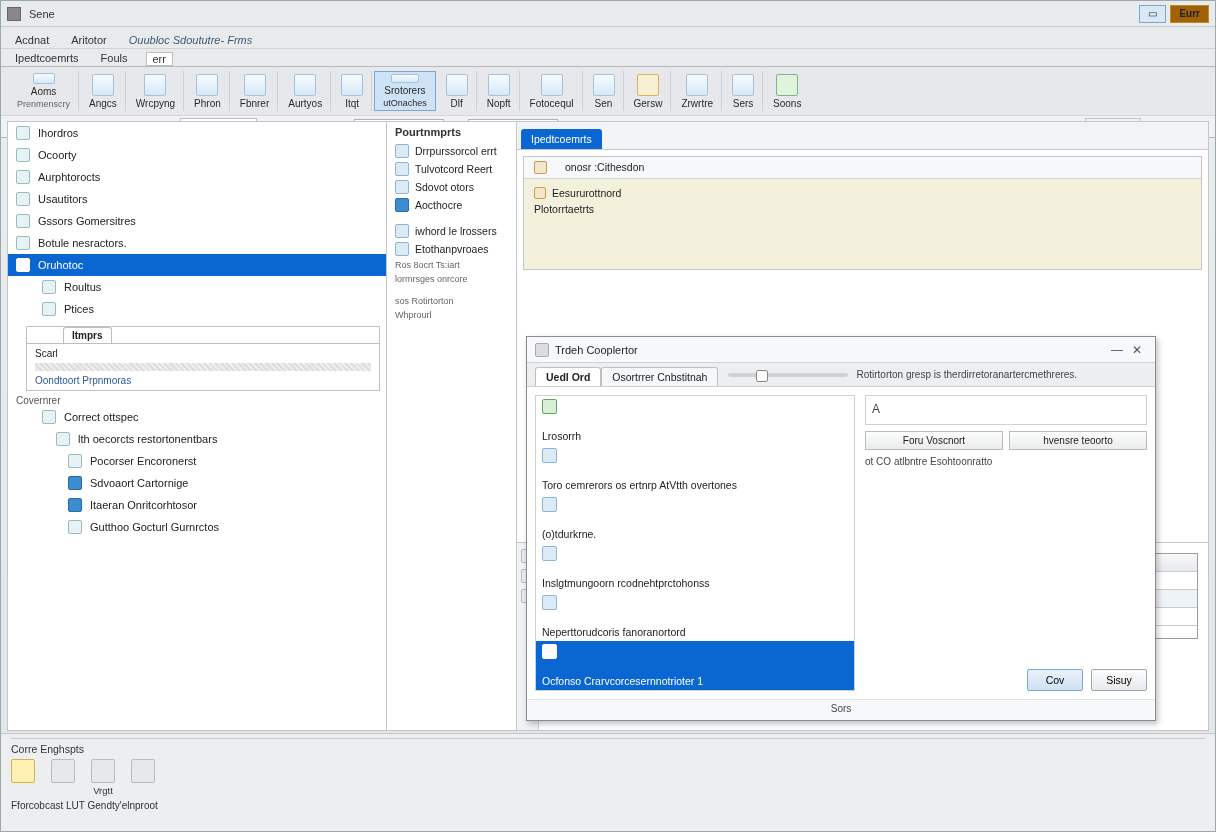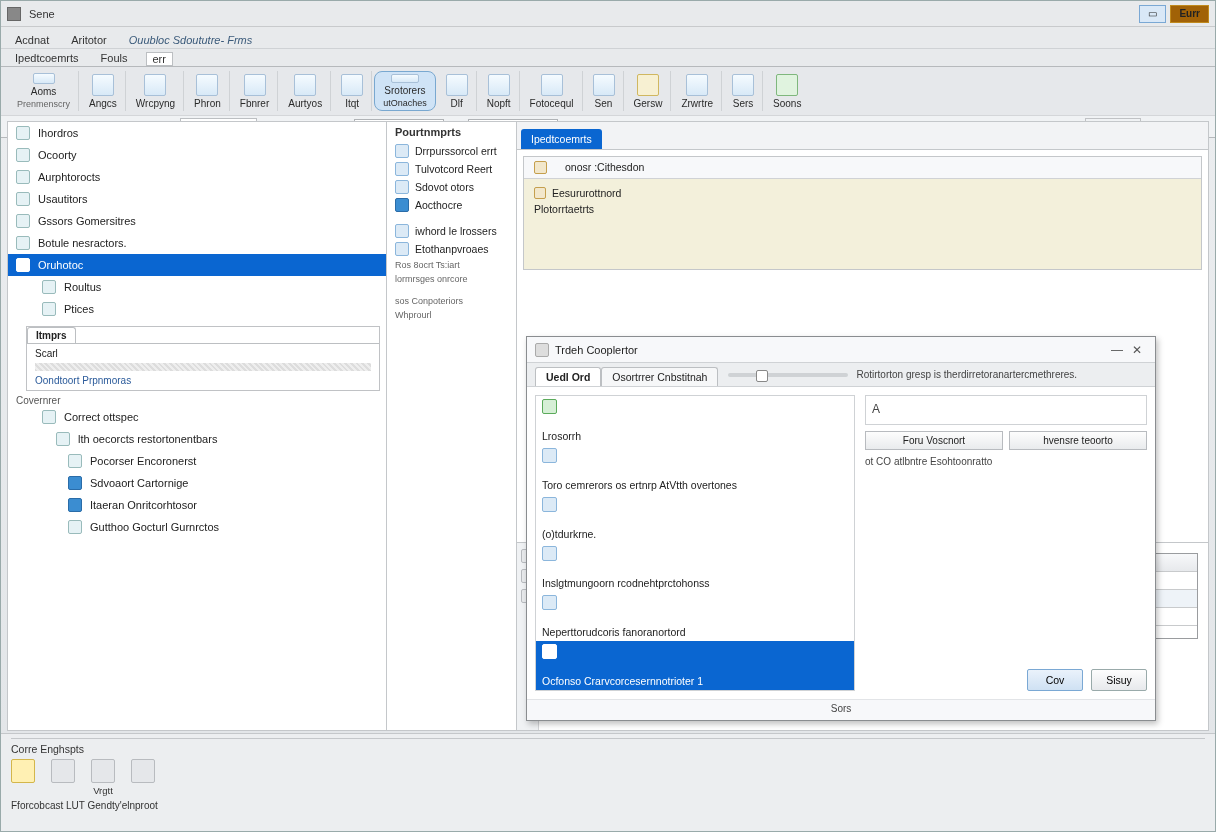--- a/index.html
+++ b/index.html
@@ -18,37 +18,37 @@
   .menubar .mi { font-size:11px; color:#333; padding:2px 4px; }
   .menubar .mi2 { font-style:italic; color:#3a5a7a; }
   
   .ribbon { background:#e6e8eb; border-bottom:1px solid #b6b9bc; }
   .ribrow1 { height:48px; display:flex; align-items:center; padding:4px 8px; gap:2px; }
   .rgroup { display:flex; flex-direction:column; align-items:center; gap:2px; padding:2px 8px; border-right:1px solid #cfd2d5; height:100%; justify-content:center; }
   .rgroup:last-child{border-right:none;}
   .rgroup .icon { width:22px; height:22px; border:1px solid #a8c0d8; background:linear-gradient(#f5fbff,#d8e9f7); border-radius:2px; }
   .rgroup .largeicon { width:28px; height:28px; }
   .rgroup .lbl { font-size:10px; color:#2a2a2a; }
-  .rgroup.sel { background:#cfe3f6; border:1px solid #79a8d0; border-radius:8px; }
+  .rgroup.sel { background:#cfe3f6; border:1px solid #79a8d0; border-radius:0; }
   .tabstrip { height:22px; display:flex; align-items:center; padding:0 10px; gap:6px; background:#f0f2f4; border-top:1px solid #d4d6d9; }
   .tabstrip .tab { padding:2px 8px; font-size:10.5px; color:#333; border:1px solid transparent; }
   .tabstrip .tab.active { background:#fff; border:1px solid #bcbfc2; border-bottom-color:#fff; }
   .tabstrip .combo { border:1px solid #b0b3b6; background:#fff; padding:1px 6px; font-size:10px; min-width:90px; display:flex; align-items:center; gap:4px;}
   .tabstrip .icn { width:12px; height:12px; border:1px solid #8a8; background:#dff0dd; border-radius:2px; display:inline-block;}
   
   .body { position:absolute; top:120px; bottom:100px; left:6px; right:6px; display:flex; }
   .leftpane { width:380px; background:#fff; border:1px solid #c4c7ca; display:flex; flex-direction:column; overflow:hidden; }
   .leftpane .row { display:flex; align-items:center; height:22px; padding:0 8px; gap:8px; }
   .leftpane .row .ico { width:14px; height:14px; border:1px solid #9bb; background:#e6f2f5; border-radius:2px; }
   .leftpane .row.sel { background:#0a66d1; color:#fff; }
   .leftpane .row.sel .ico { background:#fff; border-color:#fff; }
   .leftpane .row.sub { padding-left:34px; }
   .leftpane .tabbed { margin:6px 6px 0 18px; border:1px solid #c0c2c5; }
   .leftpane .tabbed .tabhdr { display:flex; }
-  .leftpane .tabbed .tabhdr .t { padding:2px 8px; font-size:10px; border:1px solid #bcbfc2; border-bottom:none; background:#fff; border-radius:3px 3px 0 0; }
+  .leftpane .tabbed .tabhdr .t { padding:2px 8px; font-size:10px; border:1px solid #bcbfc2; border-bottom:none; background:#fff; border-radius:3px 3px 0 0;margin-left:36px; }
   .leftpane .tabbed .tabhdr .t.active{ font-weight:600;}
   .leftpane .tabbed .cont { border-top:1px solid #bcbfc2; padding:4px 8px; background:#fff;}
   .leftpane .tabbed .cont .bar { height:8px; background:repeating-linear-gradient(45deg,#ddd,#ddd 2px,#eee 2px,#eee 4px); margin:4px 0; }
   .leftpane .cat { font-size:10px; color:#555; padding:4px 8px 0 8px;}
   .midpane { width:130px; background:#fff; border:1px solid #c4c7ca; border-left:none; display:flex; flex-direction:column; }
   .midpane .hd { font-weight:600; padding:4px 8px; font-size:11px; color:#333; }
   .midpane .item { display:flex; align-items:center; gap:6px; padding:2px 8px; font-size:10.5px; }
   .midpane .item .ico { width:14px;height:14px;border:1px solid #8bb6dc;background:#dceaf6;border-radius:2px;}
   .midpane .note { font-size:9px; color:#666; padding:2px 8px; }
   
@@ -322,21 +322,21 @@
           <span class="ico"></span>
           <span>iwhord le lrossers</span>
         </div>
       <div class="item">
           <span class="ico"></span>
           <span>Etothanpvroaes</span>
         </div>
       <div class="note">Ros 8ocrt Ts:iart</div>
       <div class="note">lormrsges onrcore</div>
       <div style="height:8px"></div>
-      <div class="note">sos Conpoteriors</div>
+      <div class="note">sos Rotirtorton</div>
       <div class="note">Whprourl</div>
     </div>
 
     <div class="content">
       <div class="contentTabs">
         <div class="ctab">Ipedtcoemrts</div>
       </div>
       <div class="innerTab">
         <div class="hdr">
             <span class="ico"></span>

